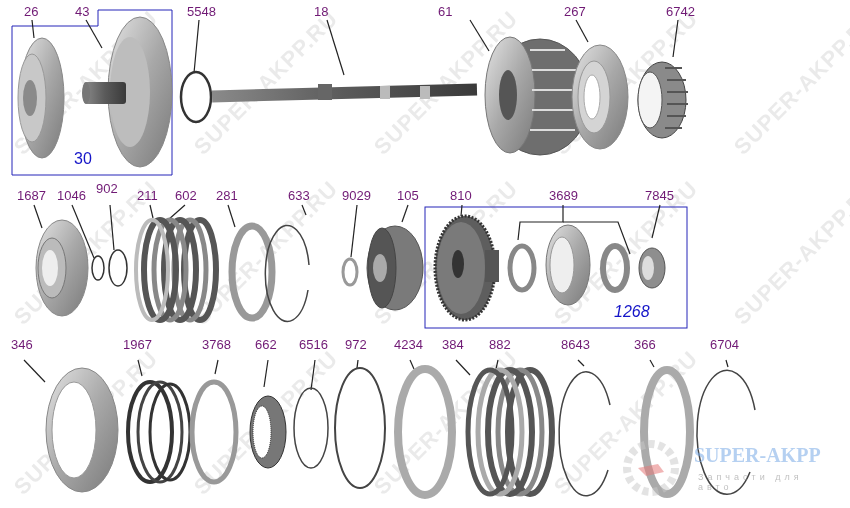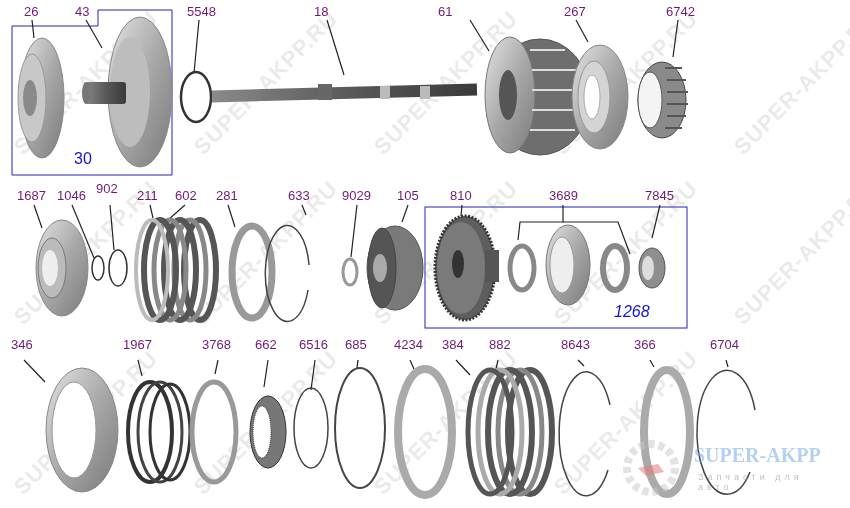--- a/index.html
+++ b/index.html
@@ -267,20 +267,20 @@
   <span class="label" style="left:450px;top:189px;">810</span>
   <span class="label" style="left:549px;top:189px;">3689</span>
   <span class="label" style="left:645px;top:189px;text-align:right;">7845</span>
   <span class="label big" style="left:614px;top:305px;font-style:italic;">1268</span>
 
   <span class="label" style="left:11px;top:338px;">346</span>
   <span class="label" style="left:123px;top:338px;">1967</span>
   <span class="label" style="left:202px;top:338px;">3768</span>
   <span class="label" style="left:255px;top:338px;">662</span>
   <span class="label" style="left:299px;top:338px;">6516</span>
-  <span class="label" style="left:345px;top:338px;">685</span>
+  <span class="label" style="left:345px;top:338px;">972</span>
   <span class="label" style="left:394px;top:338px;">4234</span>
   <span class="label" style="left:442px;top:338px;">384</span>
   <span class="label" style="left:489px;top:338px;">882</span>
   <span class="label" style="left:561px;top:338px;">8643</span>
   <span class="label" style="left:634px;top:338px;">366</span>
   <span class="label" style="left:710px;top:338px;">6704</span>
 </div>
 
 </body></html>

